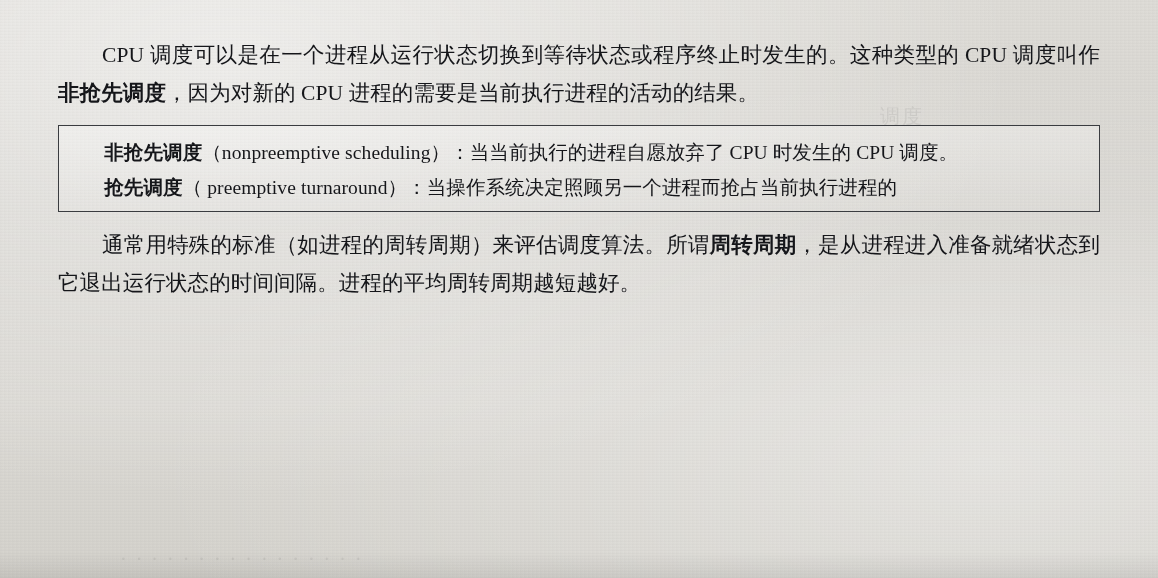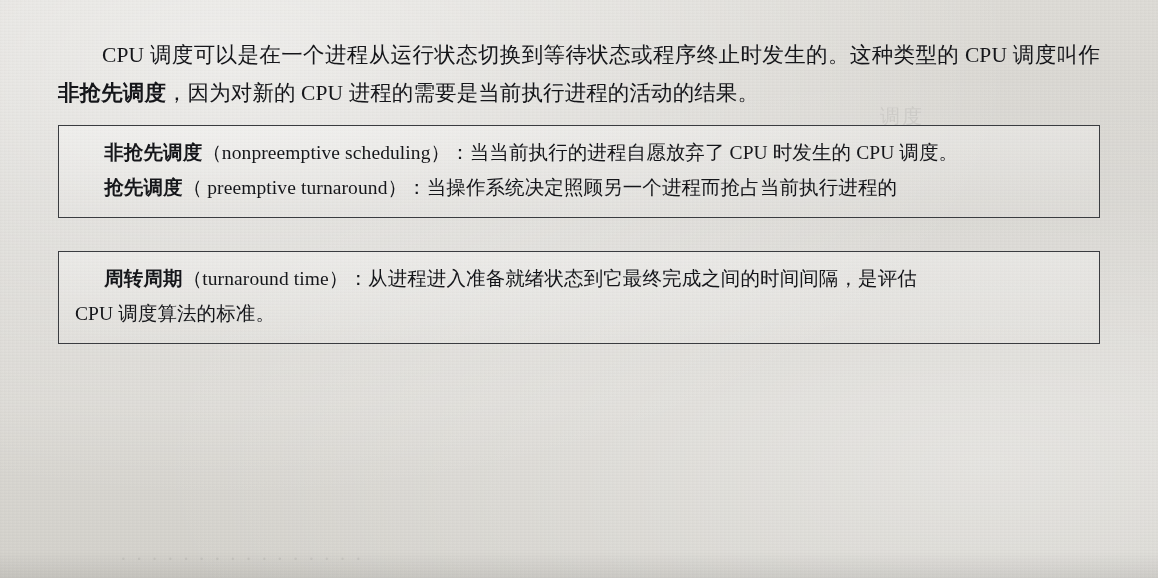--- a/index.html
+++ b/index.html
@@ -55,21 +55,21 @@
     text-align: justify;
     text-indent: 2.05em;
     letter-spacing: 0.1px;
   }
   b, .b {
     font-weight: bold;
   }
   .callout {
     border: 1.5px solid #3a3c40;
     margin: 13px 0 14px 0;
-    padding: 9px 16px 12px 16px;
+    padding: 9px 16px 6px 16px;
     box-sizing: border-box;
     background: linear-gradient(180deg, rgba(255,255,255,0.30), rgba(255,255,255,0.06));
   }
   .callout p {
     margin: 0;
     font-size: 19.5px;
     line-height: 35px;
     color: #15161a;
     text-align: justify;
     letter-spacing: 0.1px;
@@ -100,22 +100,19 @@
   <div class="content">
 
     <p class="para"><span>CPU 调度可以是在一个进程从运行状态切换到等待状态或程序终止时发生的。这种类型的 CPU 调度叫作</span><b>非抢先调度</b><span>，因为对新的 CPU 进程的需要是当前执行进程的活动的结果。</span></p>
 
 
     <div class="callout">
       <p class="indent"><b>非抢先调度</b><span>（nonpreemptive scheduling）：当当前执行的进程自愿放弃了 CPU 时发生的 CPU 调度。</span></p>
       <p class="indent"><b>抢先调度</b><span>（ preemptive turnaround）：当操作系统决定照顾另一个进程而抢占当前执行进程的</span></p>
     </div>
 
+    <p class="para"><span>通常用特殊的标准（如进程的周转周期）来评估调度算法。所谓</span><b>周转周期</b><span>，是从进程进入准备就绪状态到它退出运行状态的时间间隔。进程的平均周转周期越短越好。</span></p>
 
     <div class="spacer-sm"></div>
 
-    <div class="callout">
-      <p class="indent"><b>周转周期</b><span>（turnaround time）：从进程进入准备就绪状态到它最终完成之间的时间间隔，是评估</span></p>
-      <p><span>CPU 调度算法的标准。</span></p>
-    </div>
 
   </div>
 </div>
 
 </body></html>

